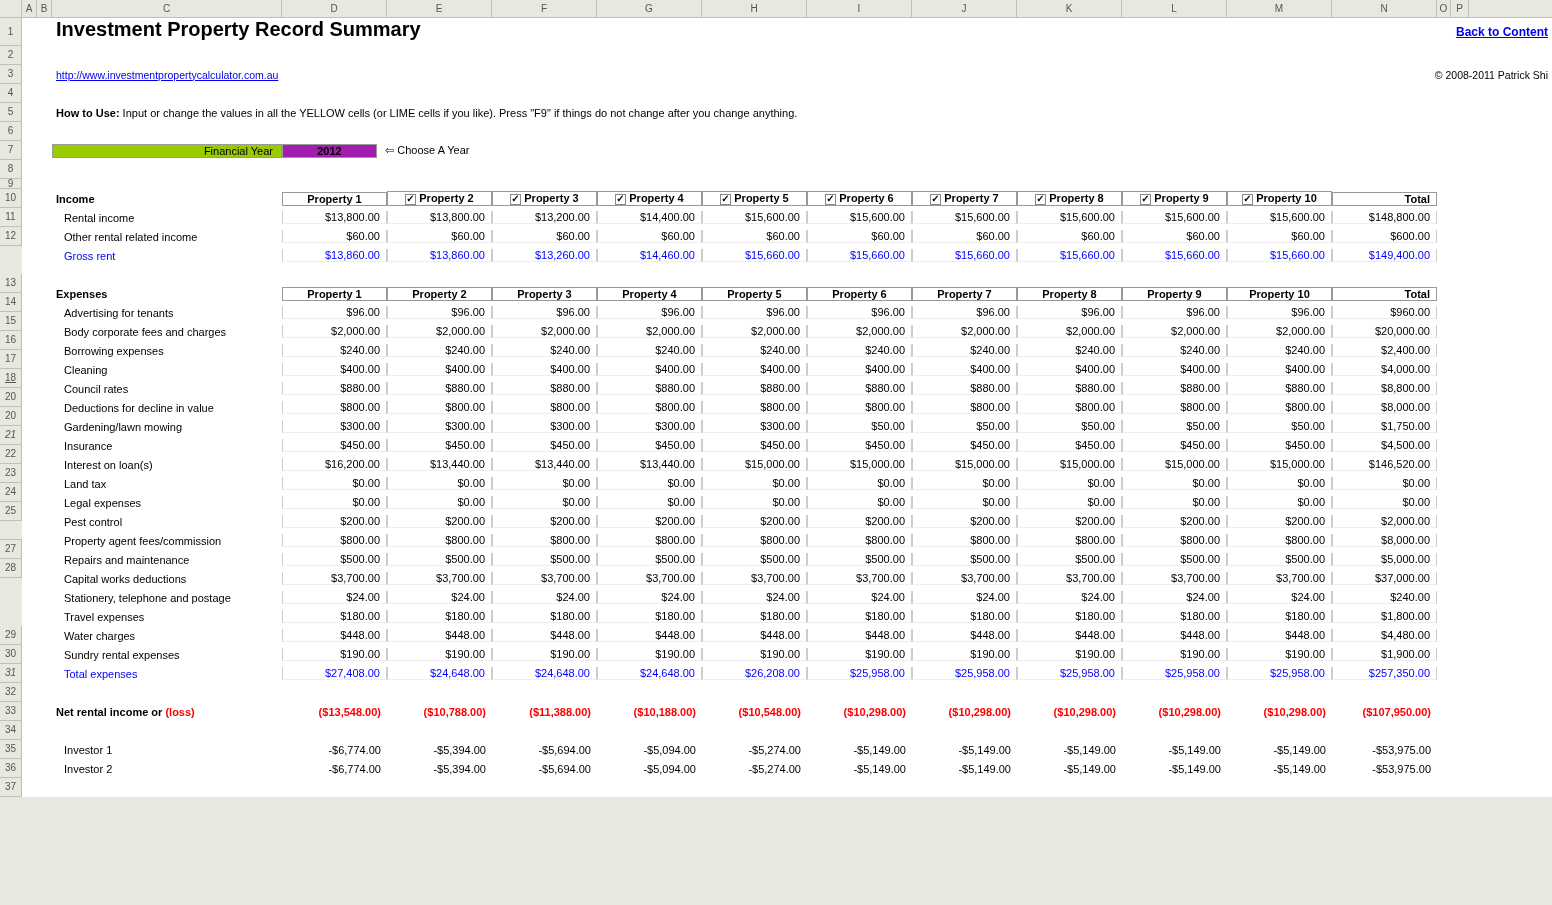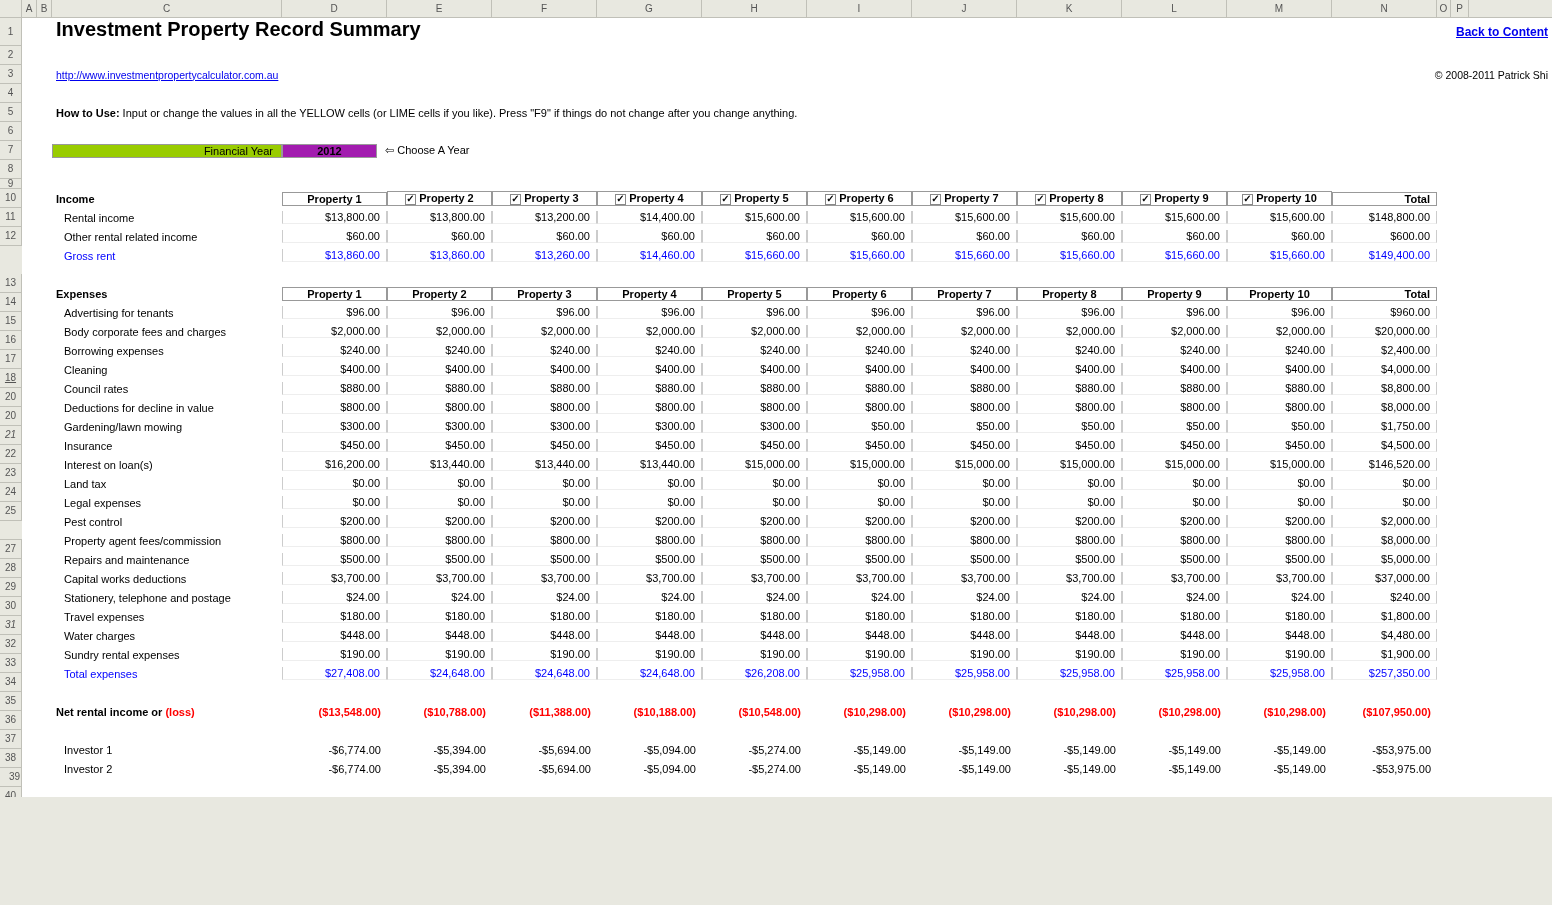--- a/index.html
+++ b/index.html
@@ -87,21 +87,21 @@
       <div class="row-header" style="height: 19px; line-height: 18px;">20</div>
       <div class="row-header" style="height: 19px; line-height: 18px;">20</div>
       <div class="row-header" style="height: 19px; line-height: 18px; font-style: italic;">21</div>
       <div class="row-header" style="height: 19px; line-height: 18px;">22</div>
       <div class="row-header" style="height: 19px; line-height: 18px;">23</div>
       <div class="row-header" style="height: 19px; line-height: 18px;">24</div>
       <div class="row-header" style="height: 19px; line-height: 18px;">25</div>
       <div class="row-header" style="height: 19px; line-height: 18px; padding-left: 23px;">26</div>
       <div class="row-header" style="height: 19px; line-height: 18px;">27</div>
       <div class="row-header" style="height: 19px; line-height: 18px;">28</div>
-      <div class="row-header" style="height: 19px; line-height: 18px;">29</div>
+      <div class="row-header" style="height: 19px; line-height: 18px; margin-top: 48px;">29</div>
       <div class="row-header" style="height: 19px; line-height: 18px;">30</div>
       <div class="row-header" style="height: 19px; line-height: 18px; font-style: italic;">31</div>
       <div class="row-header" style="height: 19px; line-height: 18px;">32</div>
       <div class="row-header" style="height: 19px; line-height: 18px;">33</div>
       <div class="row-header" style="height: 19px; line-height: 18px;">34</div>
       <div class="row-header" style="height: 19px; line-height: 18px;">35</div>
       <div class="row-header" style="height: 19px; line-height: 18px;">36</div>
       <div class="row-header" style="height: 19px; line-height: 18px;">37</div>
       <div class="row-header" style="height: 19px; line-height: 18px;">38</div>
       <div class="row-header" style="height: 19px; line-height: 18px; padding-left: 8px;">39</div>

